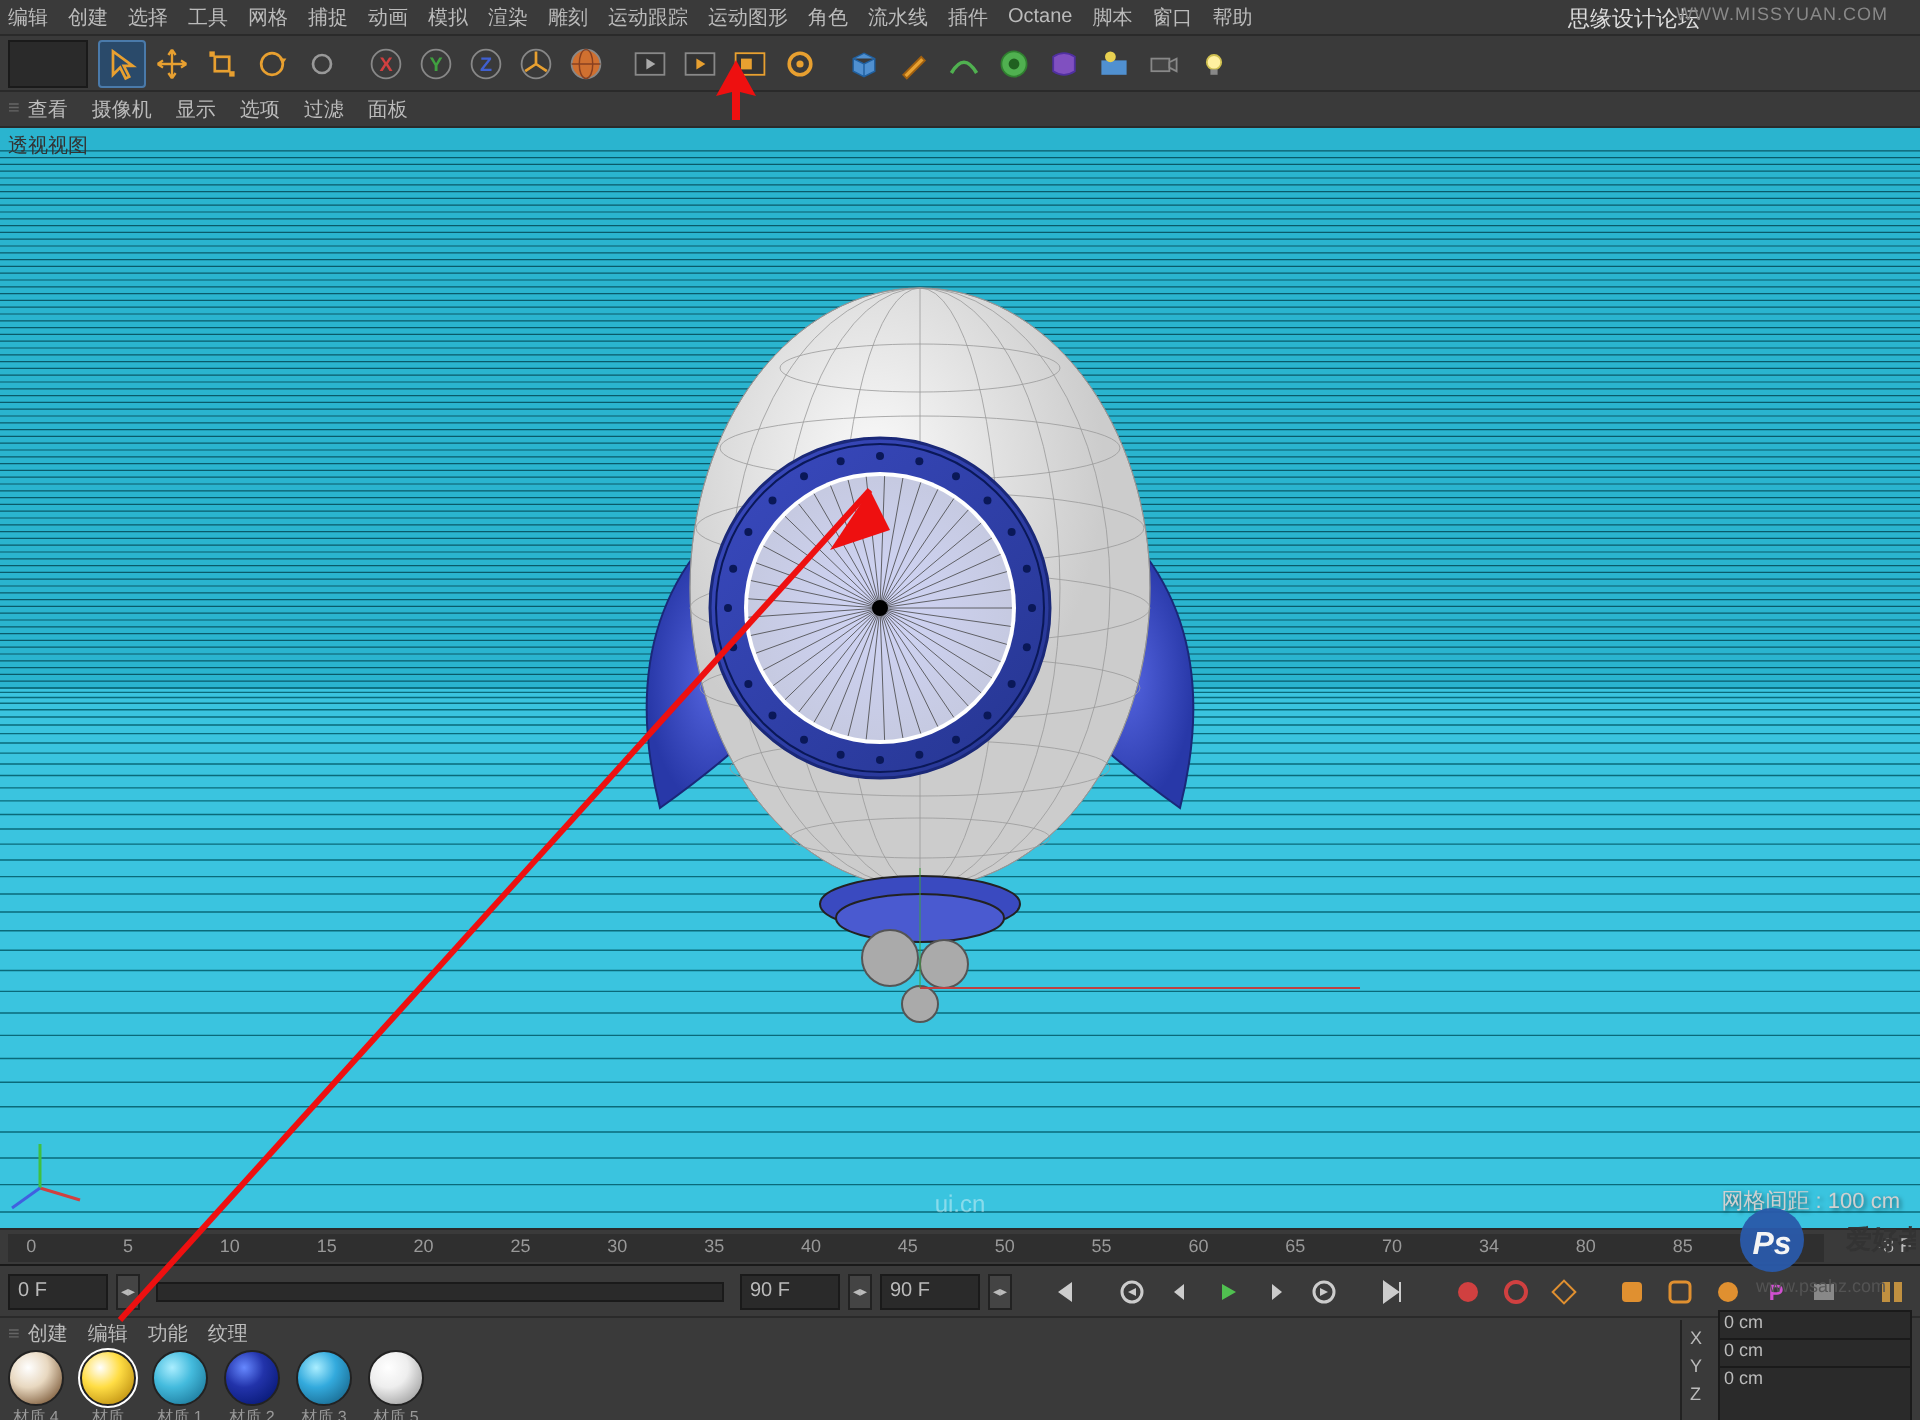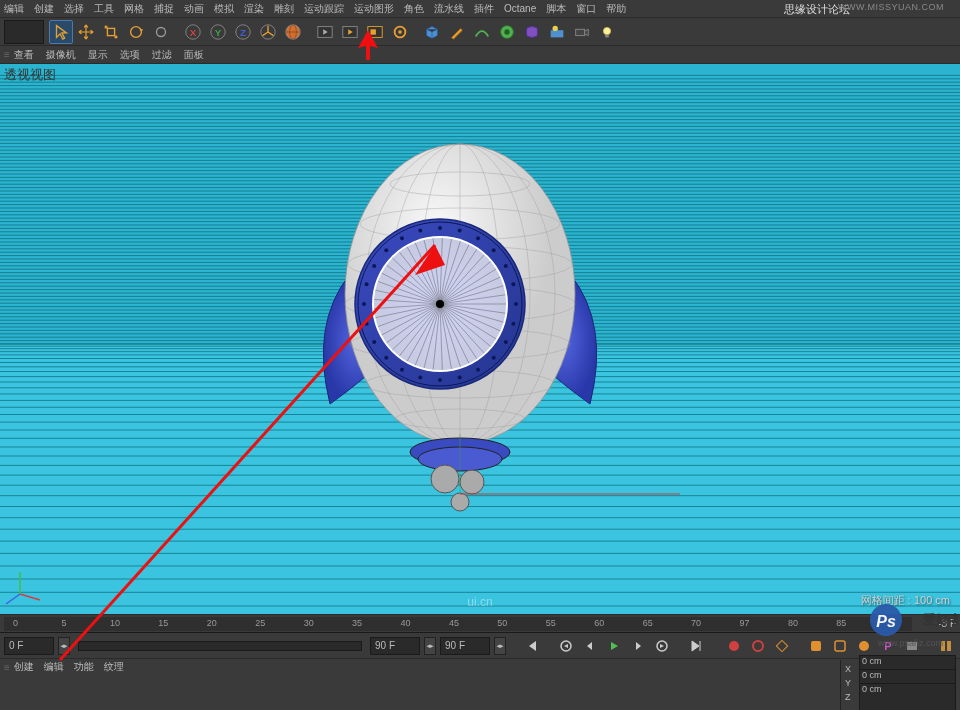--- a/index.html
+++ b/index.html
@@ -7,21 +7,21 @@
 .menubar { background: #3a3a3a; height: 18px; display: flex; align-items: center; padding: 0 4px; border-bottom: 1px solid #2a2a2a; position: relative; }
 .menubar span { margin-right: 10px; cursor: pointer; }
 .toolbar { background: #3a3a3a; height: 28px; display: flex; align-items: center; padding: 2px 4px; gap: 1px; border-bottom: 1px solid #2a2a2a; }
 .tbtn { width: 24px; height: 24px; display: flex; align-items: center; justify-content: center; border: 1px solid transparent; cursor: pointer; border-radius: 2px; }
 .tbtn.active { background: #2a4a6a; border-color: #4a7aaa; }
 .tbtn svg { width: 18px; height: 18px; }
 .tsep { width: 6px; }
 .filterbar { background: #3a3a3a; height: 18px; display: flex; align-items: center; padding: 0 4px; border-bottom: 1px solid #2a2a2a; }
 .filterbar span { margin-right: 12px; cursor: pointer; }
 .viewport { position: relative; width: 960px; height: 550px; background: #4a4a4a; overflow: hidden; }
-.vp-label { position: absolute; top: 2px; left: 4px; color: #333; font-size: 13px; z-index: 100; }
+.vp-label { position: absolute; top: 2px; left: 4px; color: #333; font-size: 10px; z-index: 100; }
 .vp-info { position: absolute; bottom: 6px; right: 10px; color: #d0d0d0; font-size: 11px; z-index: 100; text-shadow: 1px 1px 2px rgba(0,0,0,0.5); }
 .vp-svg { width: 100%; height: 100%; }
 .timeline { background: #3a3a3a; height: 18px; display: flex; align-items: center; padding: 0 4px; border-top: 1px solid #2a2a2a; }
 .timeline-ruler { flex: 1; height: 14px; position: relative; background: #2f2f2f; }
 .timeline-ruler span { position: absolute; top: 1px; font-size: 9px; color: #999; }
 .playbar { background: #3a3a3a; height: 26px; display: flex; align-items: center; padding: 2px 4px; gap: 4px; border-top: 1px solid #1a1a1a; }
 .frame-input { background: #2a2a2a; border: 1px solid #1a1a1a; color: #bbb; width: 50px; height: 18px; padding: 0 4px; font-size: 10px; }
 .frame-btn { width: 12px; height: 18px; background: #444; border: 1px solid #222; cursor: pointer; display: flex; align-items: center; justify-content: center; font-size: 7px; }
 .play-slider { flex: 1; height: 10px; background: #2a2a2a; border: 1px solid #1a1a1a; margin: 0 4px; }
 .pbtn { width: 20px; height: 20px; display: flex; align-items: center; justify-content: center; cursor: pointer; border-radius: 2px; }
@@ -503,21 +503,21 @@
       <span style="left: 27.6667%;">25</span>
       <span style="left: 33%;">30</span>
       <span style="left: 38.3333%;">35</span>
       <span style="left: 43.6667%;">40</span>
       <span style="left: 49%;">45</span>
       <span style="left: 54.3333%;">50</span>
       <span style="left: 59.6667%;">55</span>
       <span style="left: 65%;">60</span>
       <span style="left: 70.3333%;">65</span>
       <span style="left: 75.6667%;">70</span>
-      <span style="left: 81%;">97</span>
+      <span style="left: 81%;">34</span>
       <span style="left: 86.3333%;">80</span>
       <span style="left: 91.6667%;">85</span>
       <span style="left: 97%;">90</span>
     </div>
   <span style="margin-left:8px;width:36px;text-align:right;">-3 F</span>
 </div>
 
 <div class="playbar">
   <input class="frame-input" value="0 F" style="">
   <div class="frame-btn">◂▸</div>
@@ -619,20 +619,46 @@
 
 <div class="material-bar">
   <div class="mat-tabs">
     <div class="mat-header">
       <span style="color:#666;margin-right:4px;">≡</span>
       <span>创建</span>
       <span>编辑</span>
       <span>功能</span>
       <span>纹理</span>
     </div>
+    <div class="mat-row" id="mat-row">
+        <div class="mat-item">
+          <div class="mat-ball" style="background: radial-gradient(circle at 35% 30%, rgb(255, 255, 255), rgb(232, 216, 192) 40%, rgb(138, 106, 74) 80%);"></div>
+          <div class="mat-label">材质.4</div>
+        </div>
+        <div class="mat-item sel">
+          <div class="mat-ball" style="background: radial-gradient(circle at 35% 30%, rgb(255, 255, 255), rgb(255, 221, 68) 40%, rgb(170, 119, 0));"></div>
+          <div class="mat-label">材质</div>
+        </div>
+        <div class="mat-item">
+          <div class="mat-ball" style="background: radial-gradient(circle at 35% 30%, rgb(170, 238, 255), rgb(68, 187, 221) 40%, rgb(17, 102, 136));"></div>
+          <div class="mat-label">材质.1</div>
+        </div>
+        <div class="mat-item">
+          <div class="mat-ball" style="background: radial-gradient(circle at 35% 30%, rgb(102, 136, 255), rgb(34, 51, 170) 40%, rgb(0, 17, 102));"></div>
+          <div class="mat-label">材质.2</div>
+        </div>
+        <div class="mat-item">
+          <div class="mat-ball" style="background: radial-gradient(circle at 35% 30%, rgb(170, 238, 255), rgb(51, 170, 221) 40%, rgb(17, 85, 119));"></div>
+          <div class="mat-label">材质.3</div>
+        </div>
+        <div class="mat-item">
+          <div class="mat-ball" style="background: radial-gradient(circle at 35% 30%, rgb(255, 255, 255), rgb(238, 238, 238) 40%, rgb(136, 136, 136));"></div>
+          <div class="mat-label">材质.5</div>
+        </div>
+      </div>
   </div>
 </div>
 
 <div class="coord-panel">
   <div class="coord-row">
       <span class="lbl">X</span>
       <span class="val">0 cm</span>
     </div>
   <div class="coord-row">
       <span class="lbl">Y</span>

